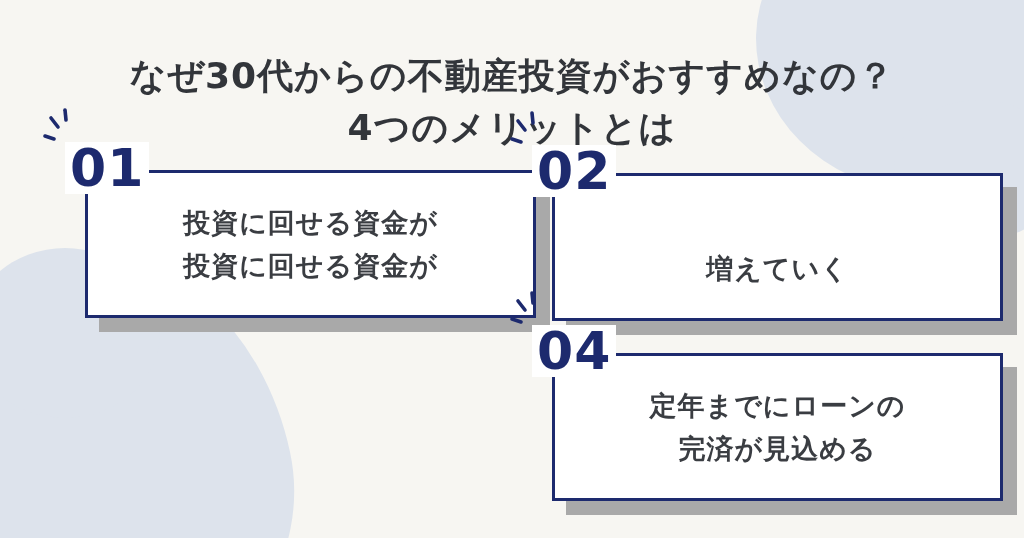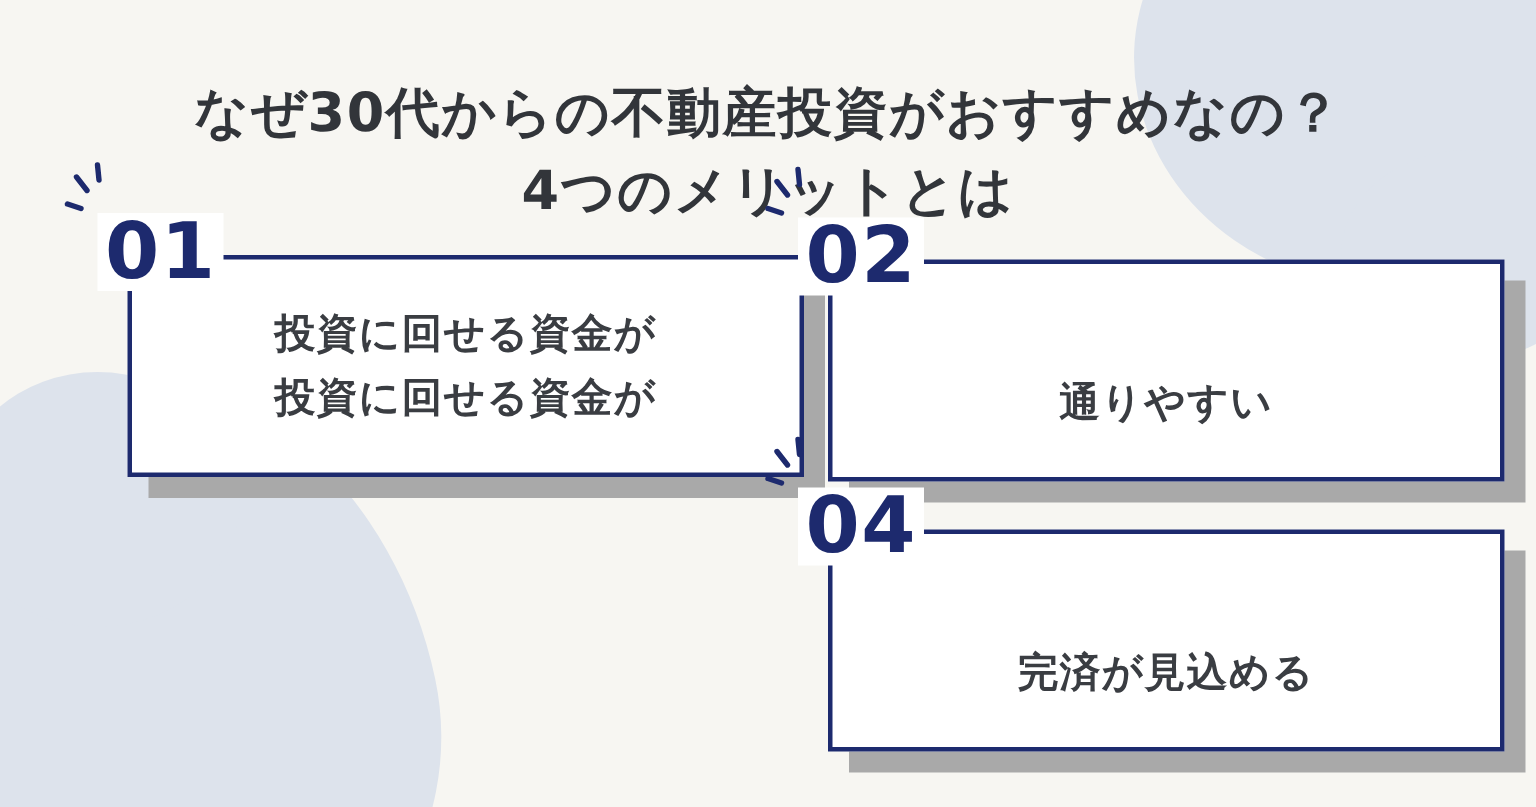--- a/index.html
+++ b/index.html
@@ -96,38 +96,38 @@
           <line x1="4" y1="30" x2="13" y2="33"></line>
           <line x1="10" y1="12" x2="17" y2="21"></line>
           <line x1="24" y1="4" x2="25" y2="14"></line>
         </g>
       </svg>
     </span>
     <div class="num">02</div>
     <div class="card">
       <div class="card-text">
         <br>
-        <span>通りやすい</span>
+        <span>増えていく</span>
       </div>
     </div>
   </div>
 
 
   <div class="group g4">
     <span class="sparkle">
       <svg width="44" height="44" viewBox="0 0 44 44">
         <g stroke="currentColor" stroke-width="3.6" stroke-linecap="round" fill="none">
           <line x1="4" y1="30" x2="13" y2="33"></line>
           <line x1="10" y1="12" x2="17" y2="21"></line>
           <line x1="24" y1="4" x2="25" y2="14"></line>
         </g>
       </svg>
     </span>
     <div class="num">04</div>
     <div class="card">
       <div class="card-text">
-        <br>
+        <span>定年までにローンの</span><br>
         <span>完済が見込める</span>
       </div>
     </div>
   </div>
 
 </div>
 
 </body></html>

